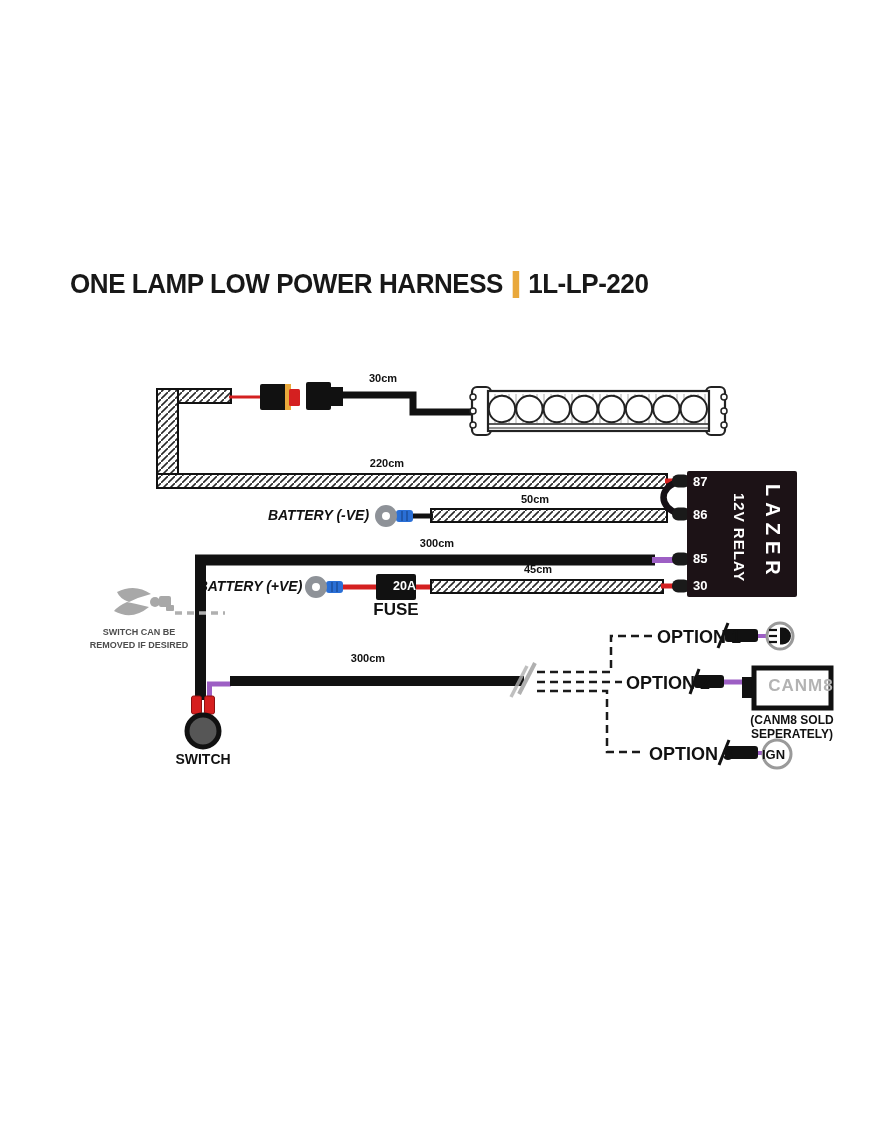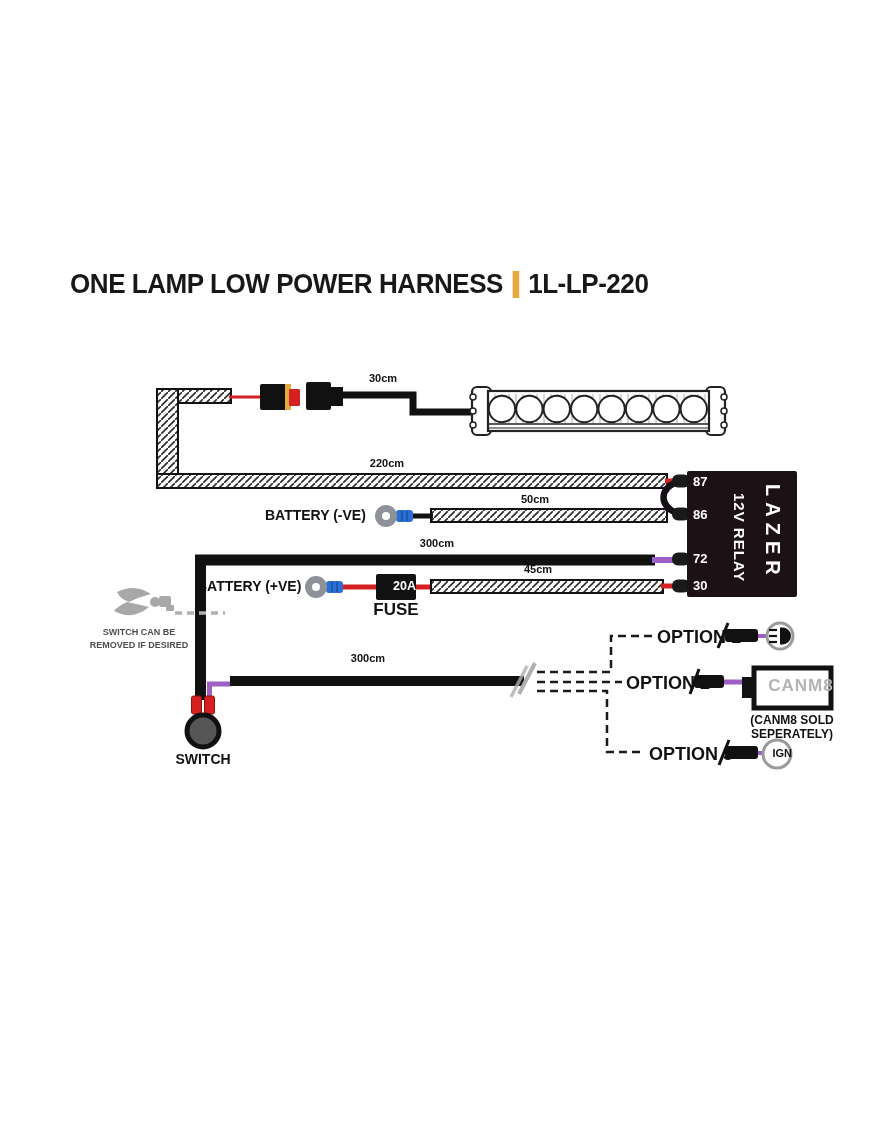--- a/index.html
+++ b/index.html
@@ -1,41 +1,41 @@
 <!DOCTYPE html>
 <html><head>
 <meta charset="utf-8">
 <style>
   html,body{margin:0;padding:0;background:#fff;}
   #stage{position:relative;width:870px;height:1131px;background:#ffffff;overflow:hidden;
          font-family:"Liberation Sans","DejaVu Sans",sans-serif;color:#111;margin-left:35px;}
   #diagram-svg{position:absolute;left:0;top:0;}
   .lbl{position:absolute;font-weight:bold;white-space:nowrap;color:#111;line-height:1.1;}
   .ctr{text-align:center;}
-  .rt{text-align:left;}
+  .rt{text-align:center;font-style:italic;}
   #title-row{position:absolute;left:35px;top:268px;display:flex;align-items:center;gap:10px;
              transform:scaleX(0.93);transform-origin:0 50%;}
   #title-main,#title-code{font-size:28px;font-weight:bold;letter-spacing:-0.5px;color:#181818;}
   #title-bar{width:7px;height:27px;background:#E9A83B;}
   .pin-lbl{position:absolute;color:#fff;font-weight:bold;font-size:13px;}
   .vtext{position:absolute;writing-mode:vertical-rl;text-orientation:mixed;color:#fff;font-weight:bold;}
   #relay-type{left:696px;top:493px;font-size:15px;letter-spacing:1px;}
   #relay-brand{left:726px;top:484px;font-size:20px;letter-spacing:6px;}
   .meas{font-size:11px;}
   .battery{font-size:14px;}
   #fuse-lbl{font-size:17px;}
   #fuse-rating{position:absolute;left:341px;top:579px;width:40px;text-align:right;color:#fff;
                font-weight:bold;font-size:12.5px;}
   .opt-lbl{font-size:18px;}
   #canm8-lbl{position:absolute;left:722px;top:676px;width:88px;text-align:center;color:#b3b3b3;
              font-weight:bold;font-size:17px;letter-spacing:1px;}
   #canm8-note{position:absolute;left:707px;top:713px;width:100px;text-align:center;
               font-weight:bold;font-size:12px;}
-  #ign-lbl{position:absolute;left:727px;top:747px;width:30px;text-align:right;
-           font-weight:bold;font-size:11px;}
+  #ign-lbl{position:absolute;left:727px;top:747px;width:30px;text-align:left;
+           font-weight:bold;font-size:13px;}
   .note{font-size:9px;color:#4d4d4d;}
 </style>
 </head>
 <body>
 
 <div id="stage">
 
   <svg id="diagram-svg" width="870" height="1131" viewBox="0 0 870 1131">
     <defs>
       <pattern id="hatch" patternUnits="userSpaceOnUse" width="7" height="7">
@@ -224,21 +224,21 @@
   <div class="lbl meas ctr" style="left:301px;top:652px;width:64px;">300cm</div>
 
   <div class="lbl battery rt" style="left:230px;top:508px;width:107px;">BATTERY (-VE)</div>
   <div class="lbl battery rt" style="left:162px;top:579px;width:106px;">BATTERY (+VE)</div>
 
   <div id="fuse-rating">20A</div>
   <div class="lbl ctr" id="fuse-lbl" style="left:336px;top:601px;width:50px;">FUSE</div>
 
   <div class="pin-lbl" style="left:658px;top:474px;">87</div>
   <div class="pin-lbl" style="left:658px;top:507px;">86</div>
-  <div class="pin-lbl" style="left:658px;top:551px;">72</div>
+  <div class="pin-lbl" style="left:658px;top:551px;">85</div>
   <div class="pin-lbl" style="left:658px;top:578px;">30</div>
   <div class="vtext" id="relay-type">12V RELAY</div>
   <div class="vtext" id="relay-brand">LAZER</div>
 
   <div class="lbl note ctr" style="left:54px;top:628px;width:100px;">SWITCH CAN BE</div>
   <div class="lbl note ctr" style="left:54px;top:641px;width:100px;">REMOVED IF DESIRED</div>
   <div class="lbl ctr" style="left:133px;top:752px;width:70px;font-size:14px;">SWITCH</div>
 
   <div class="lbl opt-lbl" style="left:622px;top:628px;">OPTION 1</div>
   <div class="lbl opt-lbl" style="left:591px;top:674px;">OPTION 2</div>

